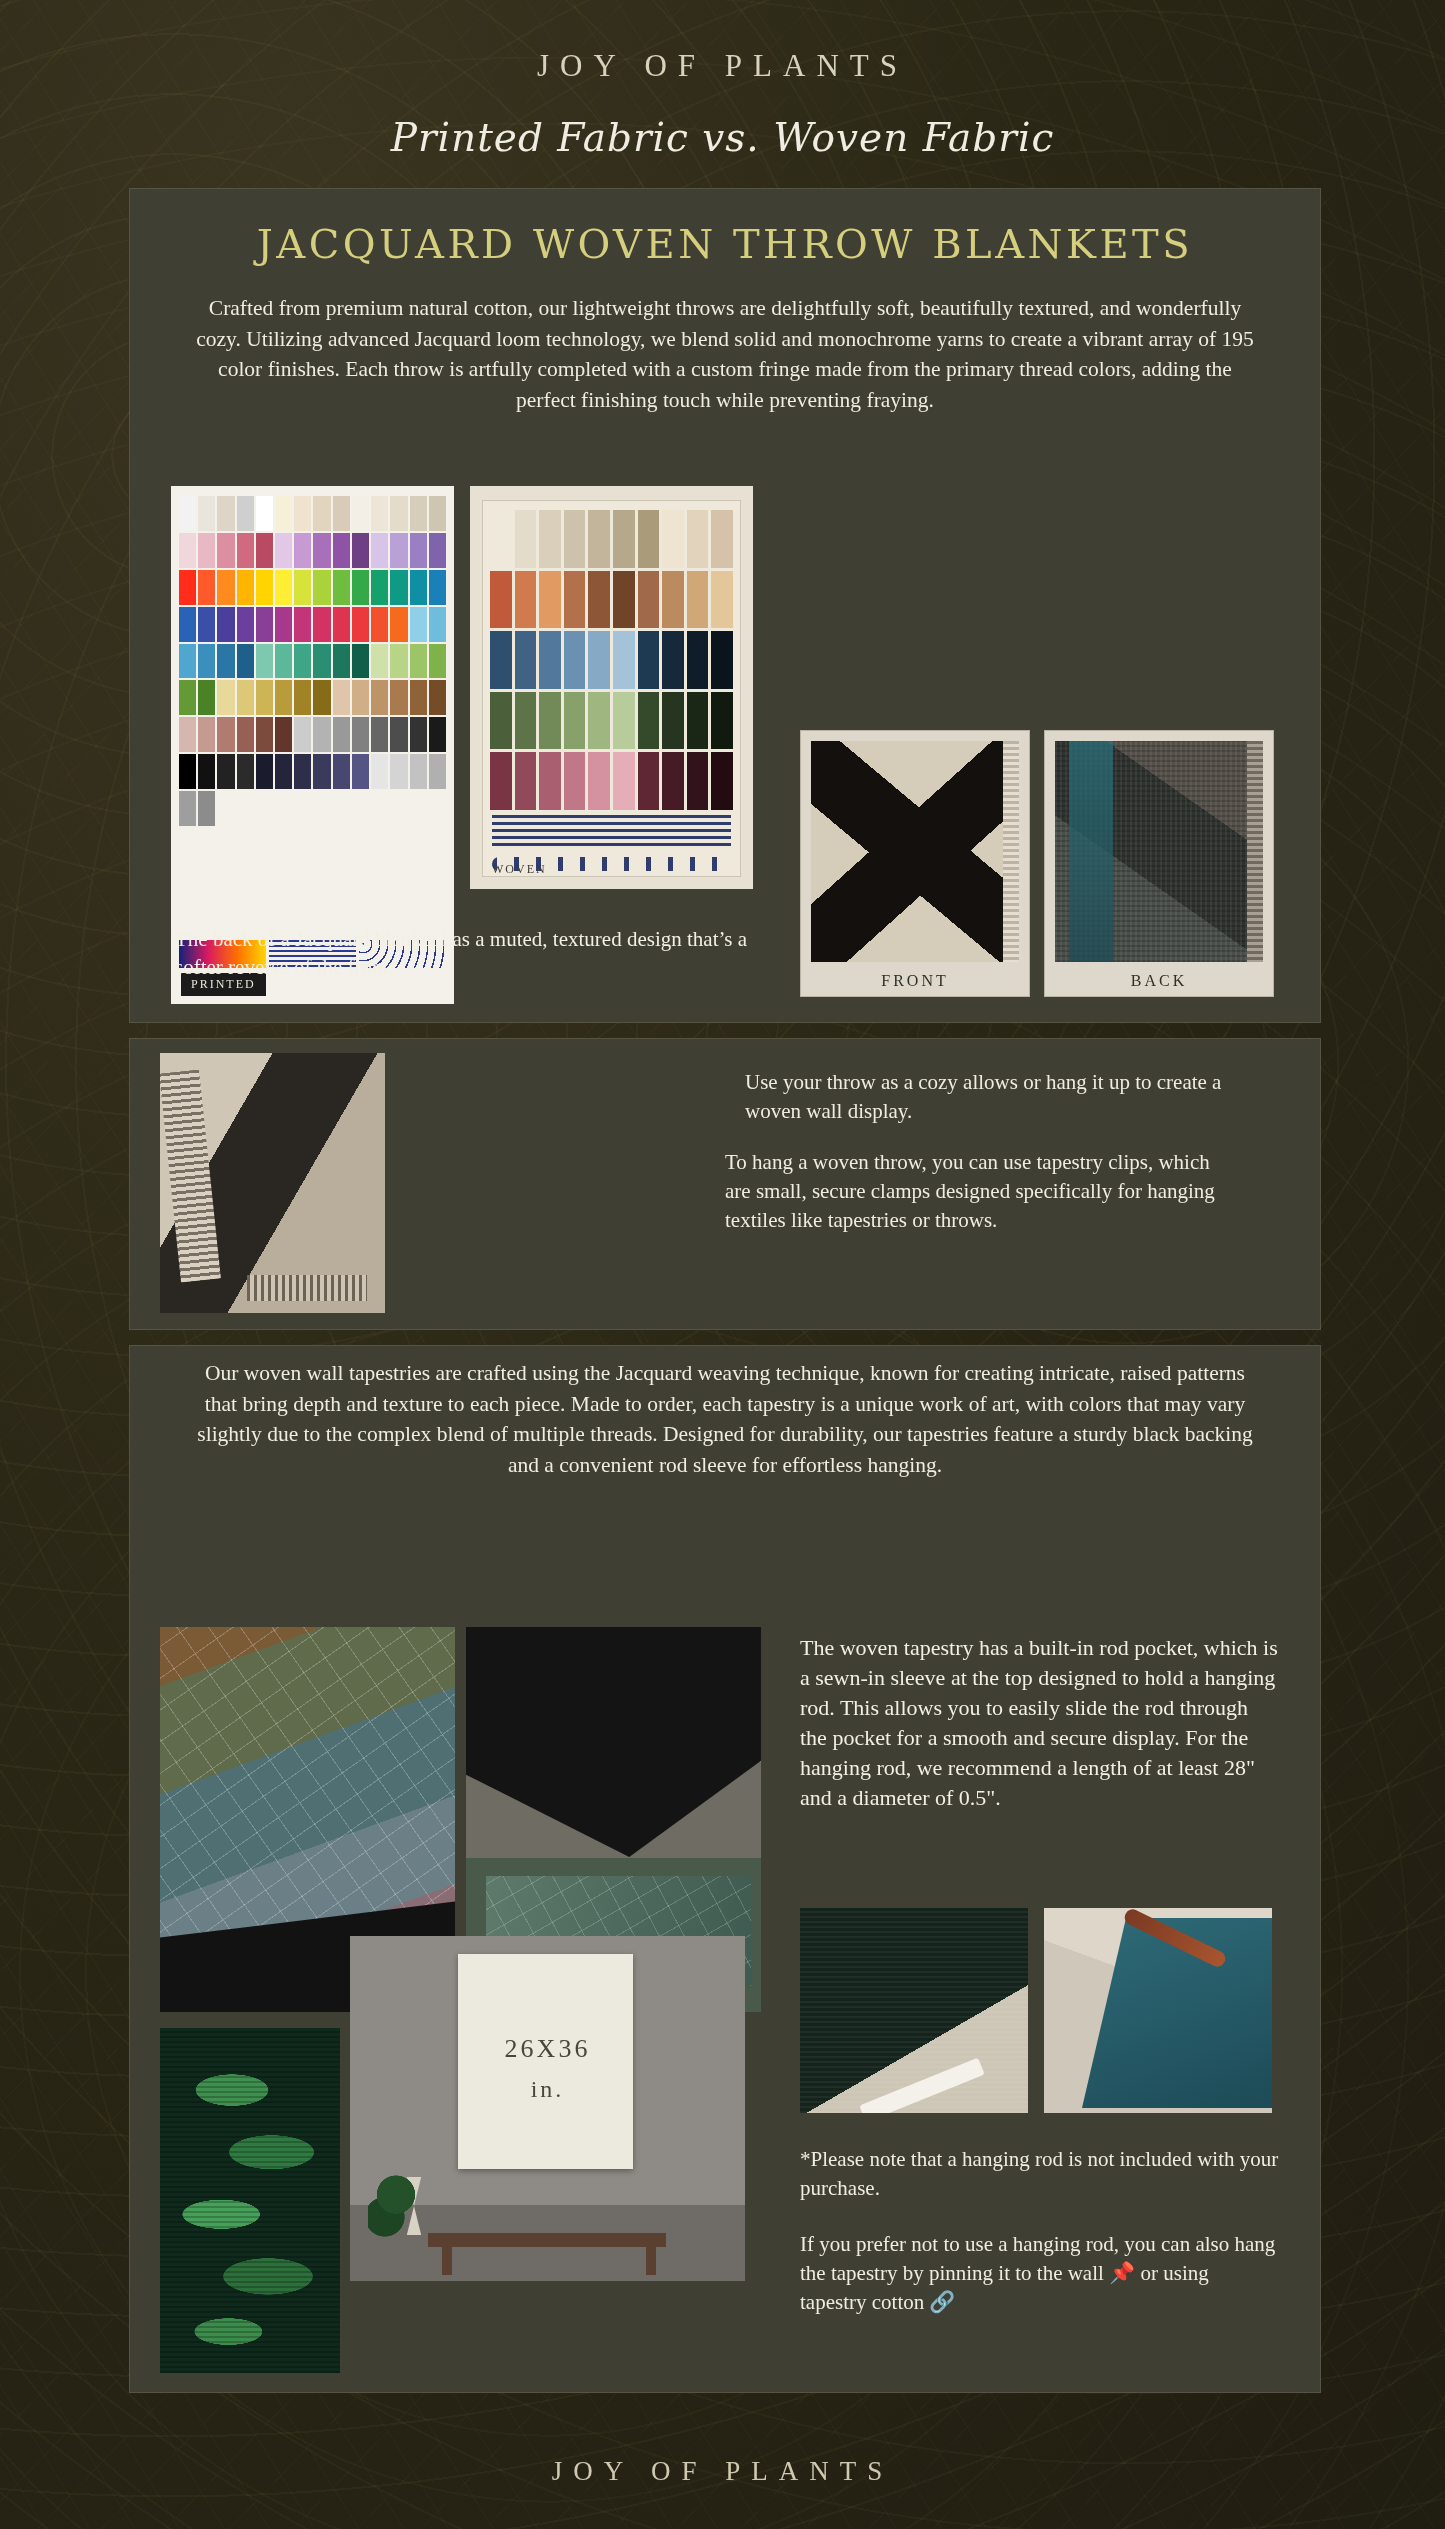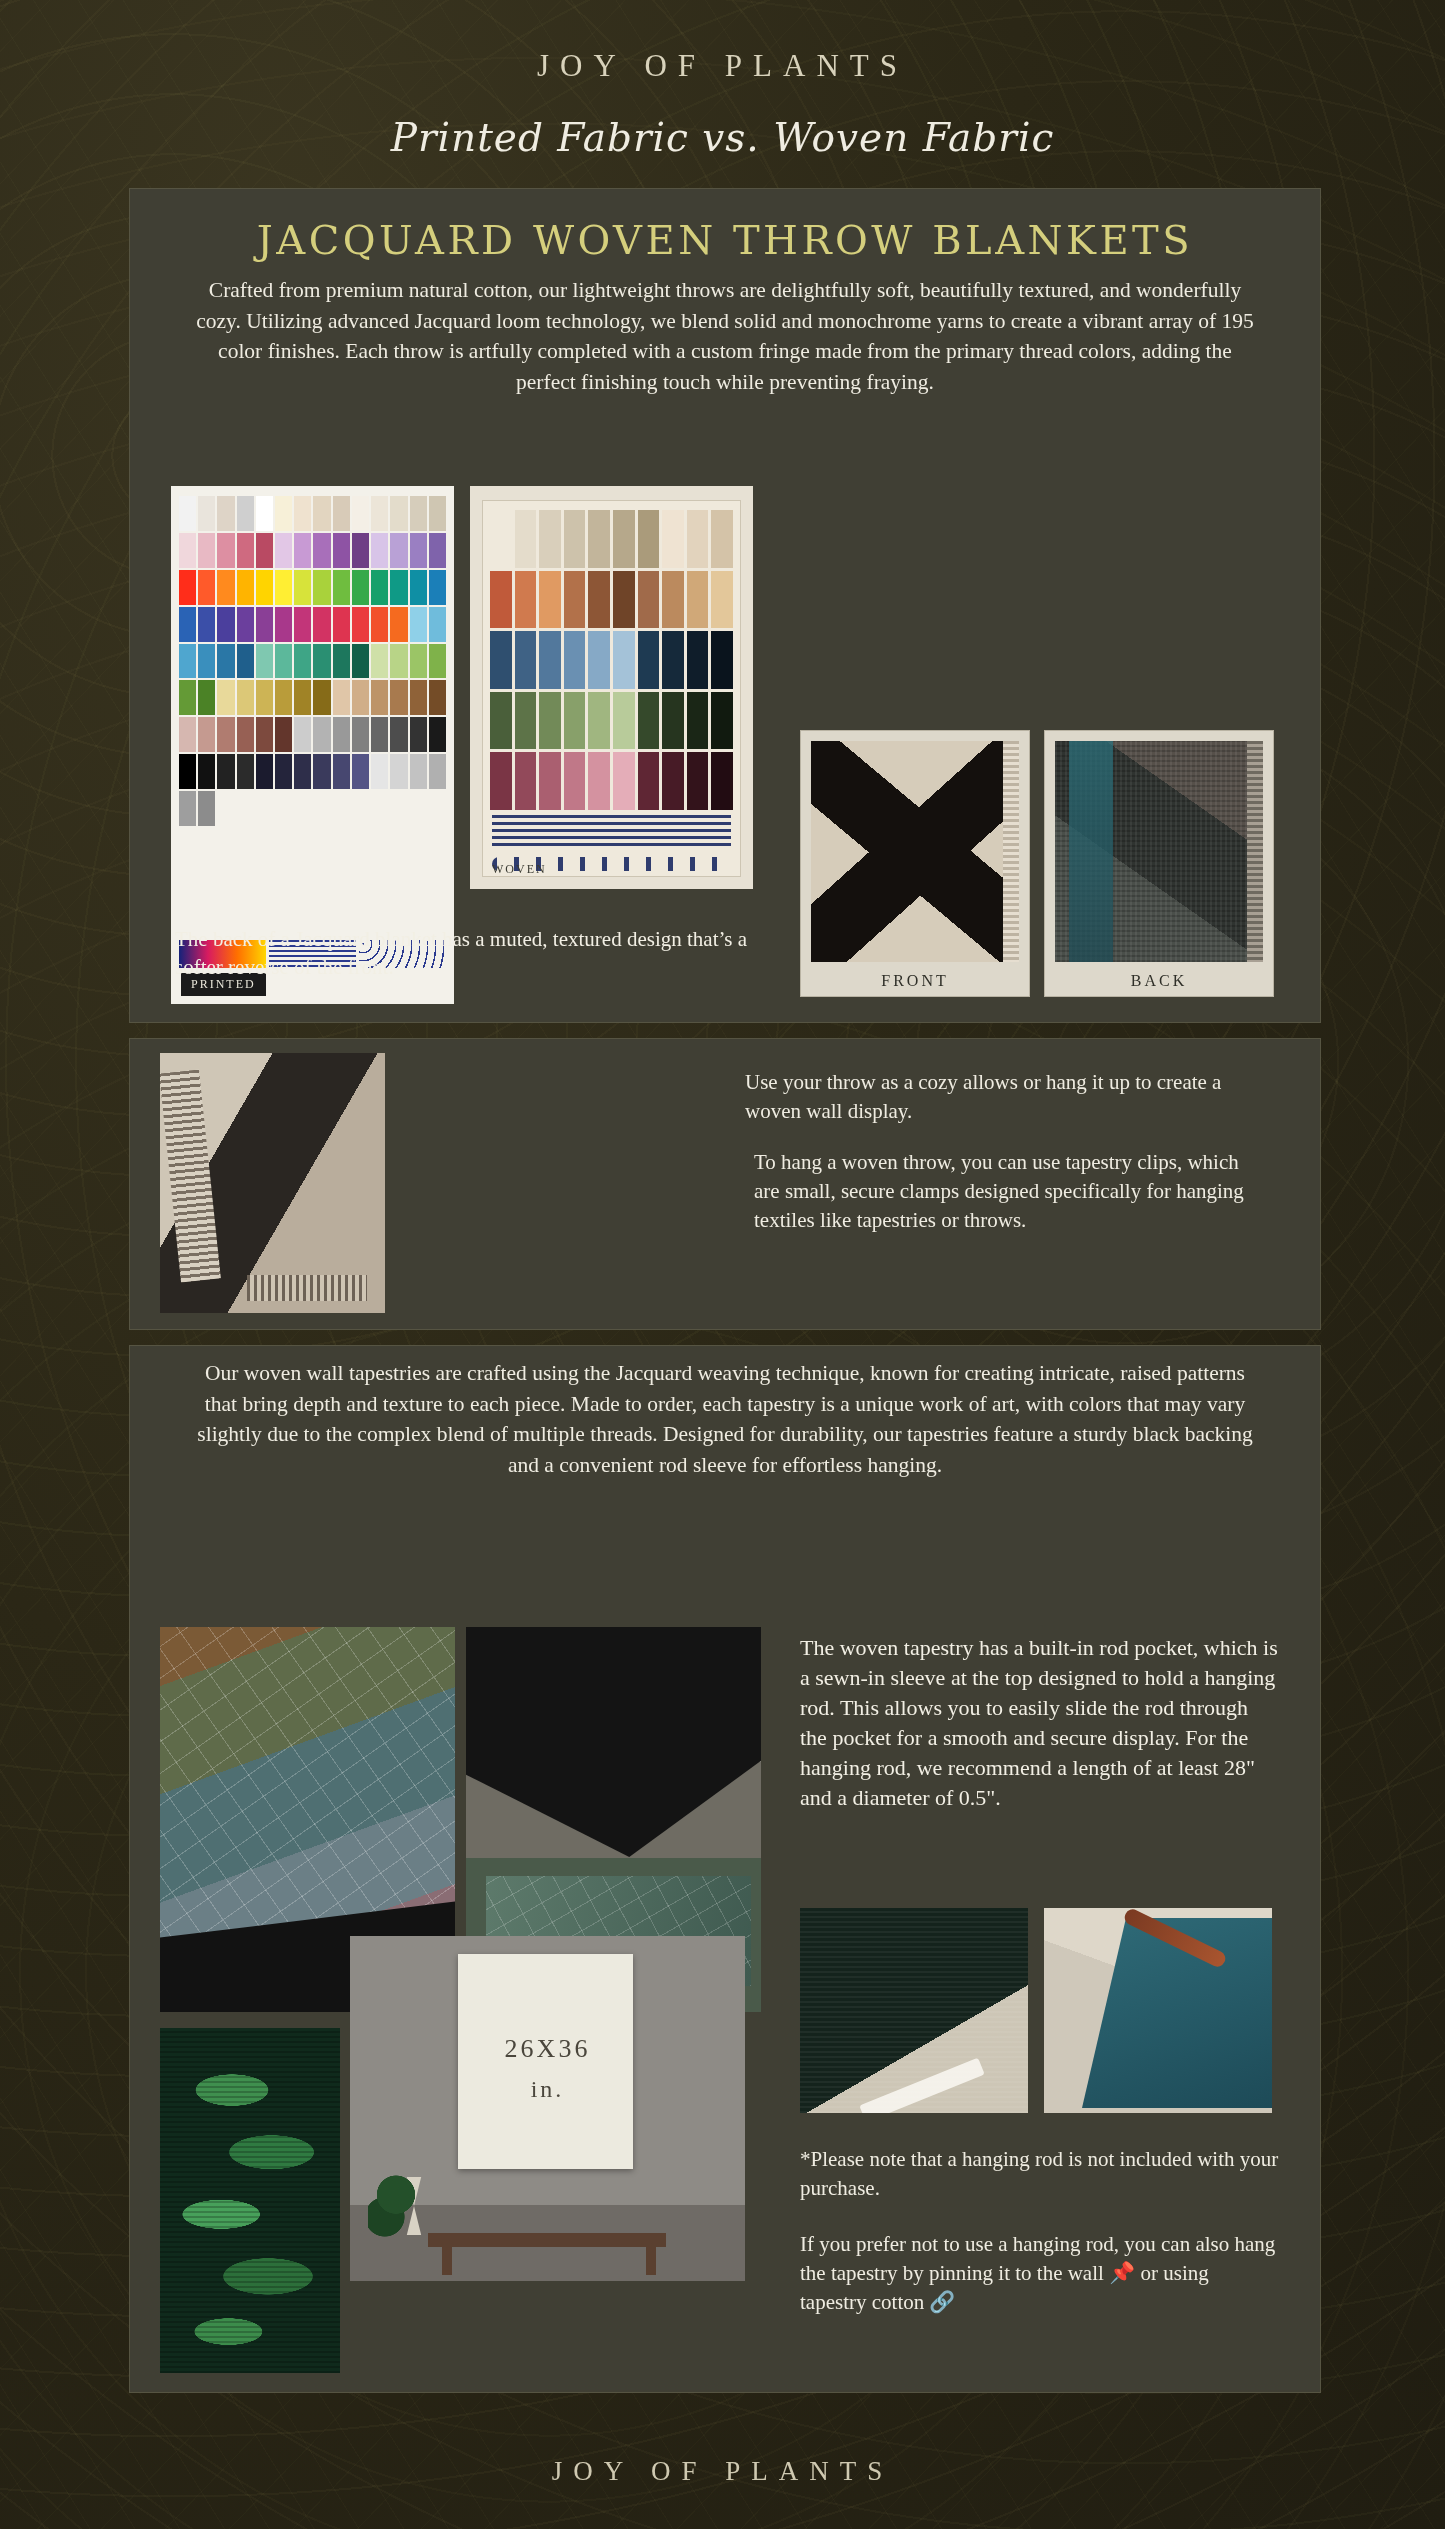--- a/index.html
+++ b/index.html
@@ -82,22 +82,22 @@
   .panel-2 { left: 129px; top: 1038px; width: 1190px; height: 290px; }
   .panel-3 { left: 129px; top: 1345px; width: 1190px; height: 1046px; }
 
   .section-title {
     text-align: center;
     font-size: 40px;
     letter-spacing: 3.5px;
     color: #d5cf7d;
     font-family: "DejaVu Serif", serif;
     font-weight: normal;
-    margin: 0;
-    padding-top: 28px;
+    margin: 14px;
+    padding-top: 18px;
   }
   .section-title.small { font-size: 37px; }
 
   .body-copy {
     text-align: center;
     font-size: 21.5px;
     line-height: 1.42;
     color: #efece1;
     padding: 12px 64px 0 64px;
   }
@@ -421,21 +421,21 @@
     <div style="position:absolute; inset:0; background:linear-gradient(180deg,#d8d2c6 0 62%, #b69878 62% 100%);"></div>
     <div style="position:absolute; left:88px; top:18px; width:132px; height:120px; background:#f1eee6; box-shadow:0 1px 3px rgba(0,0,0,.3);"></div>
     <div style="position:absolute; left:70px; bottom:52px; width:170px; height:52px; background:#cbb9a0; border-radius:6px;"></div>
     <div style="position:absolute; left:244px; bottom:40px; width:58px; height:92px; background:radial-gradient(circle at 50% 30%, #2f5c2a 0 30%, transparent 31%), radial-gradient(circle at 25% 55%, #3a7031 0 26%, transparent 27%), radial-gradient(circle at 75% 60%, #2c5a26 0 26%, transparent 27%);"></div>
     <div style="position:absolute; left:12px; bottom:46px; width:46px; height:80px; background:radial-gradient(circle at 50% 35%, #356b2c 0 34%, transparent 35%), radial-gradient(circle at 30% 65%, #2b5a24 0 28%, transparent 29%);"></div>
     <div style="position:absolute; left:196px; top:128px; width:46px; height:26px; background:#9a7b4e; border-radius:22px 22px 4px 4px;"></div>
     <div style="position:absolute; left:46px; bottom:6px; width:220px; height:34px; background:repeating-linear-gradient(90deg,#9b6a4e 0 8px,#b88a63 8px 16px); opacity:.85;"></div>
   </div>
 
   <div class="note-small" style="position:absolute; left:745px; top:1068px; width:495px;">Use your throw as a cozy allows or hang it up to create a woven wall display.</div>
-  <div class="note-small" style="position:absolute; left:754px; top:1148px; width:495px;"> To hang a woven throw, you can use tapestry clips, which are small, secure clamps designed specifically for hanging textiles like tapestries or throws.</div>
+  <div class="note-small" style="position:absolute; left:725px; top:1148px; width:495px;"> To hang a woven throw, you can use tapestry clips, which are small, secure clamps designed specifically for hanging textiles like tapestries or throws.</div>
 
   <div class="panel panel-3">
     <div class="body-copy">Our woven wall tapestries are crafted using the Jacquard weaving technique, known for creating intricate, raised patterns that bring depth and texture to each piece. Made to order, each tapestry is a unique work of art, with colors that may vary slightly due to the complex blend of multiple threads. Designed for durability, our tapestries feature a sturdy  black backing and a convenient rod sleeve for effortless hanging.</div>
   </div>
 
   <div class="img" style="left:160px; top:1627px; width:295px; height:385px;">
     <div style="position:absolute; inset:0; background:
       repeating-linear-gradient(55deg, rgba(255,255,255,.22) 0 1px, transparent 1px 26px),
       repeating-linear-gradient(-35deg, rgba(255,255,255,.22) 0 1px, transparent 1px 26px),
       linear-gradient(160deg, #7b5a36 0 12%, #5f6b4a 12% 34%, #4f6f72 34% 56%, #6b7f86 56% 74%, #8a6d74 74% 88%, #6b5a62 88% 100%);"></div>

